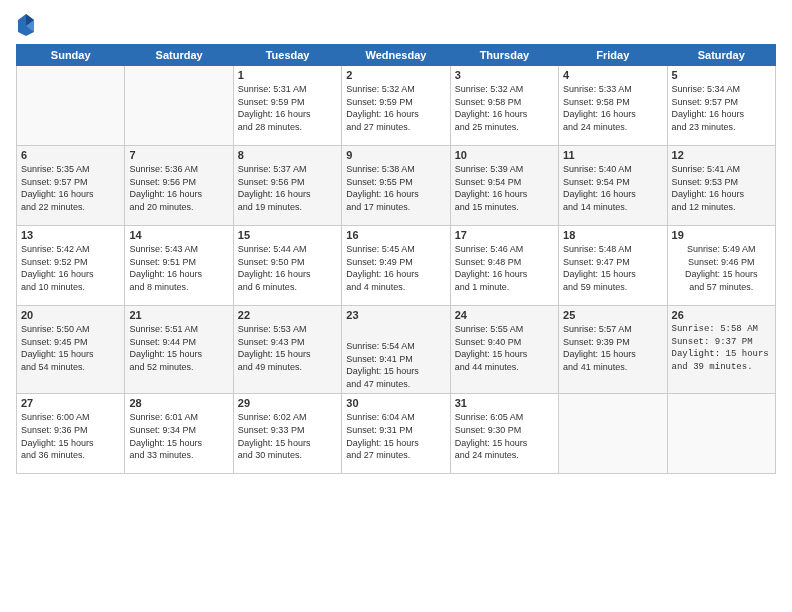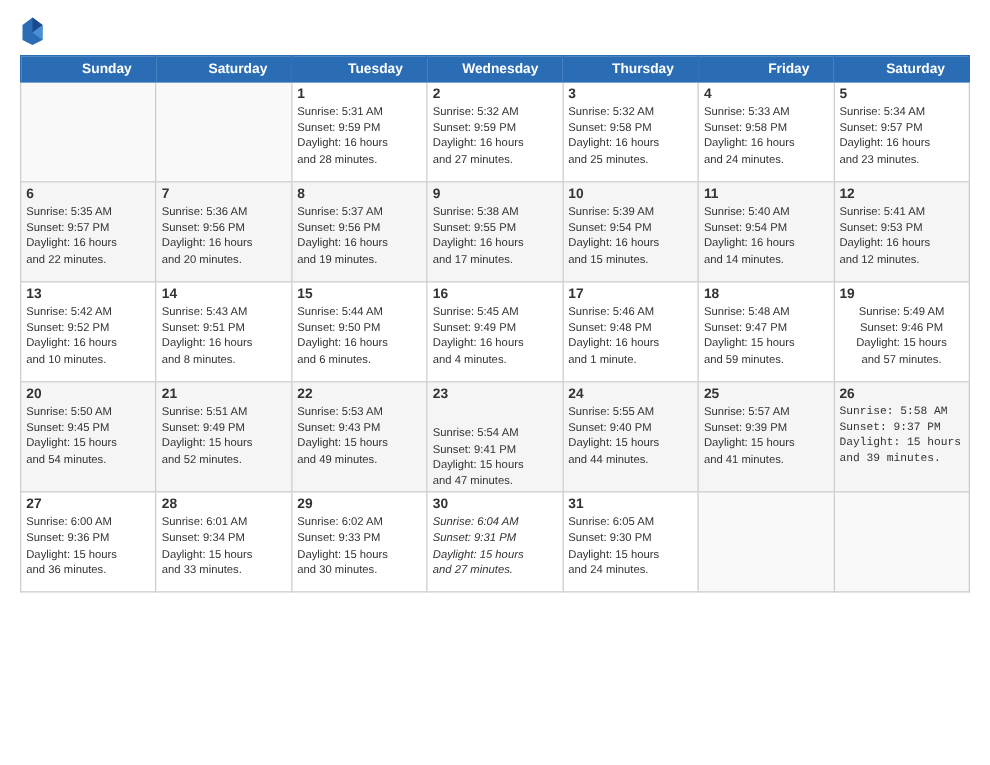--- a/index.html
+++ b/index.html
@@ -61,21 +61,21 @@
     .calendar {
       width: 100%;
       border-collapse: collapse;
     }
     .calendar th {
       background: #2a6db5;
       color: #fff;
       font-size: 11px;
       font-weight: bold;
       padding: 4px 19px;
-      text-align: right;
+      text-align: center;
       border: 1px solid #2a6db5;
     }
     .calendar td {
       border: 1px solid #ccc;
       vertical-align: top;
       padding: 3px 4px;
       width: calc(100% / 7);
       height: 80px;
       font-size: 9.5px;
       color: #333;
@@ -279,21 +279,21 @@
           <td>
             <span class="day-num">20</span>
             <div class="day-info" style="white-space: pre-line;">Sunrise: 5:50 AM
 Sunset: 9:45 PM
 Daylight: 15 hours
 and 54 minutes.</div>
           </td>
           <td>
             <span class="day-num">21</span>
             <div class="day-info" style="white-space: pre-line;">Sunrise: 5:51 AM
-Sunset: 9:49 PM
+Sunset: 9:44 PM
 Daylight: 15 hours
 and 52 minutes.</div>
           </td>
           <td>
             <span class="day-num">22</span>
             <div class="day-info" style="white-space: pre-line;">Sunrise: 5:53 AM
 Sunset: 9:43 PM
 Daylight: 15 hours
 and 49 minutes.</div>
           </td>
@@ -343,21 +343,21 @@
           </td>
           <td>
             <span class="day-num">29</span>
             <div class="day-info" style="white-space: pre-line;">Sunrise: 6:02 AM
 Sunset: 9:33 PM
 Daylight: 15 hours
 and 30 minutes.</div>
           </td>
           <td>
             <span class="day-num">30</span>
-            <div class="day-info" style="white-space: pre-line; font-style: italic;">Sunrise: 6:04 AM
+            <div class="day-info" style="white-space: pre-line;">Sunrise: 6:04 AM
 Sunset: 9:31 PM
 Daylight: 15 hours
 and 27 minutes.</div>
           </td>
           <td>
             <span class="day-num">31</span>
             <div class="day-info" style="white-space: pre-line;">Sunrise: 6:05 AM
 Sunset: 9:30 PM
 Daylight: 15 hours
 and 24 minutes.</div>

